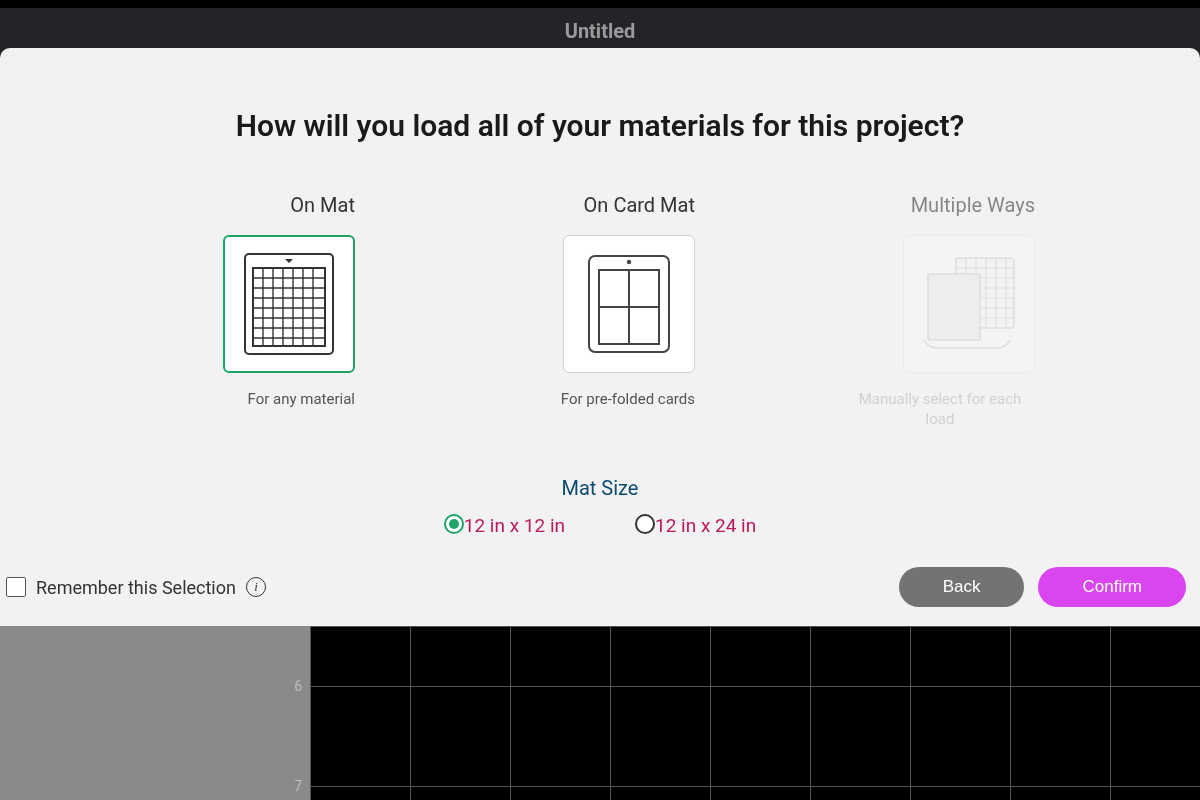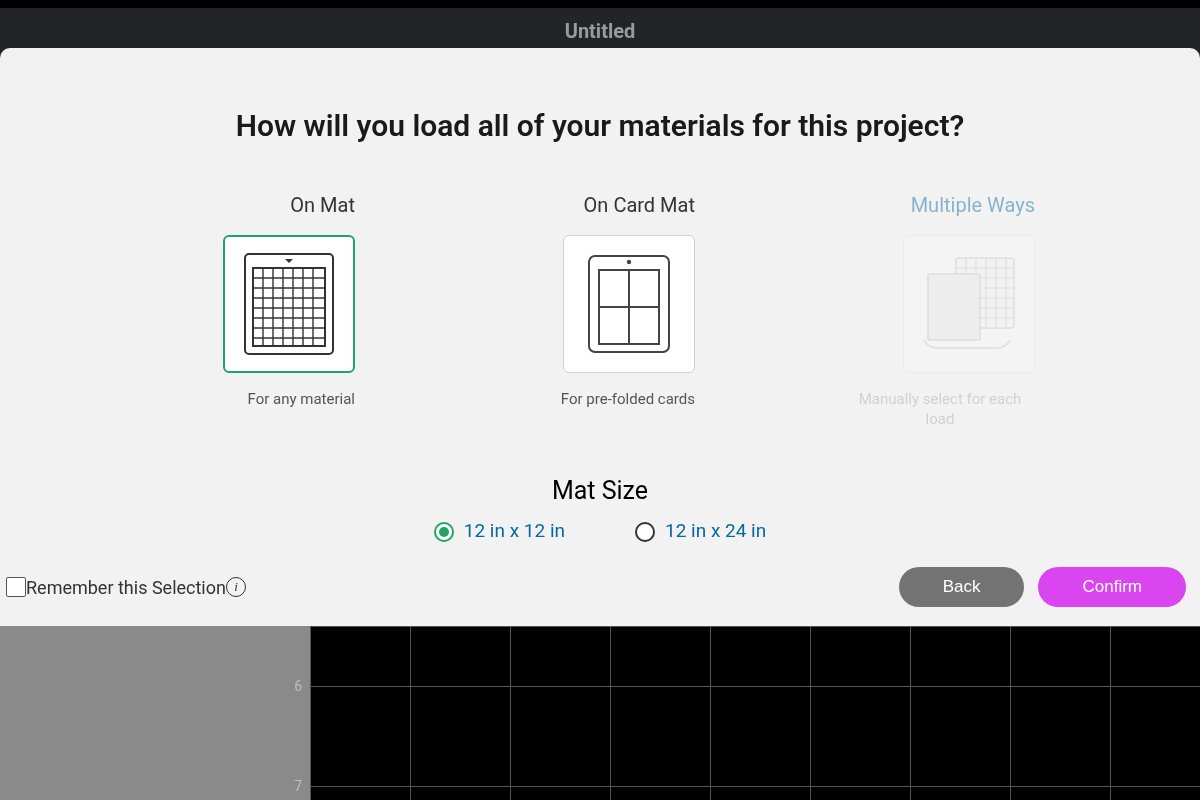--- a/index.html
+++ b/index.html
@@ -44,52 +44,52 @@
 
   .options {
     display: flex; justify-content: center; gap: 150px; margin-bottom: 46px;
   }
   .option {
     display: flex; flex-direction: column; align-items: flex-end; width: 190px;
     cursor: pointer;
   }
   .option.disabled { opacity: 0.45; cursor: default; }
   .opt-title { font-size: 20px; color: #333; margin-bottom: 18px; font-weight: 400; }
-  .option.disabled .opt-title { color: #0369a1; }
+  .option.disabled .opt-title { color: #000000; }
   .opt-card {
     width: 132px; height: 138px; background: #fff; border: 1px solid #d0d0d0;
     border-radius: 6px; display: flex; align-items: center; justify-content: center;
   }
   .option.selected .opt-card { border: 2px solid #1fa366; }
   .option.disabled .opt-card { background: #f7f7f7; border-color: #e3e3e3; }
   .opt-desc { margin-top: 16px; font-size: 15px; color: #555; text-align: center; line-height: 1.35; }
   .option.disabled .opt-desc { color: #aaa; }
 
   .mat-size-sec { text-align: center; }
-  .mat-size-title { font-size: 25px; color: #000000; margin-bottom: 14px; font-weight: 400; }
+  .mat-size-title { font-size: 20px; color: #0c4a6e; margin-bottom: 14px; font-weight: 400; }
   .radios { display: flex; justify-content: center; gap: 70px; }
   .radio {
-    display: flex; align-items: flex-end; gap: 10px; font-size: 19px; color: #0369a1;
+    display: flex; align-items: flex-start; font-size: 19px; color: #be185d;
     cursor: pointer;
   }
   .radio-dot {
     width: 20px; height: 20px; border-radius: 50%; border: 2px solid #333;
     display: inline-flex; align-items: center; justify-content: center; background: #fff;
   }
   .radio.selected .radio-dot { border-color: #1fa366; }
   .radio.selected .radio-dot::after {
     content: ""; width: 10px; height: 10px; border-radius: 50%; background: #1fa366;
   }
 
   .footer {
     position: absolute; left: 0; right: 0; bottom: 16px; height: 46px;
     display: flex; align-items: center; justify-content: space-between;
     padding: 0 14px 0 6px;
   }
-  .remember { display: flex; align-items: center; font-size: 18px; color: #333; }
+  .remember { display: flex; align-items: center; gap: 10px; font-size: 18px; color: #333; }
   .checkbox {
     width: 20px; height: 20px; border: 1.5px solid #555; border-radius: 2px; background: #fff;
   }
   .info-icon {
     width: 20px; height: 20px; border: 1.5px solid #333; border-radius: 50%;
     display: inline-flex; align-items: center; justify-content: center;
     font-family: Georgia, serif; font-style: italic; font-size: 13px; color: #333;
   }
   .footer-buttons { display: flex; gap: 14px; }
   .btn {

